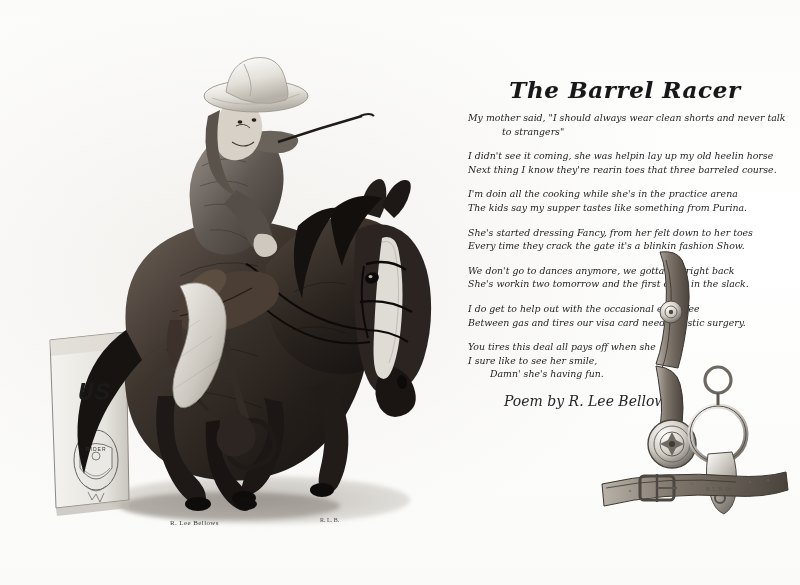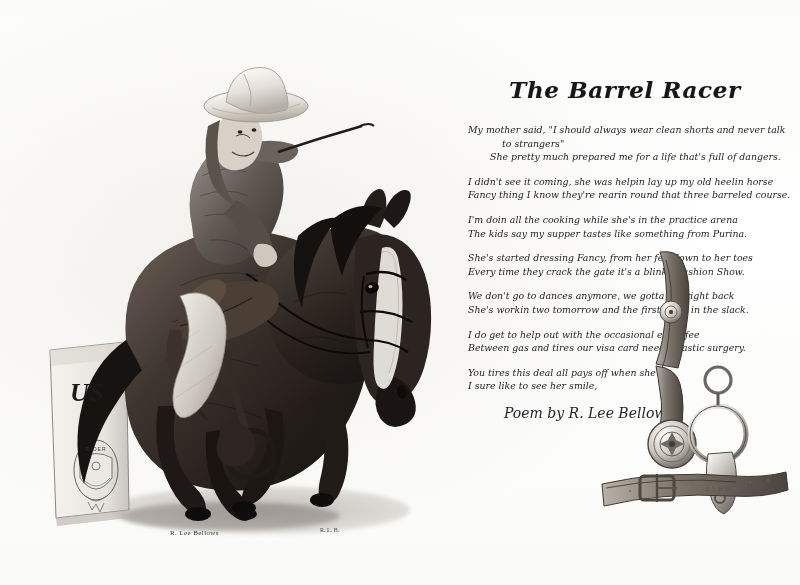--- a/index.html
+++ b/index.html
@@ -27,21 +27,21 @@
     background:
       radial-gradient(ellipse at 30% 45%, rgba(240,238,234,0.9) 0%, rgba(253,253,251,0) 60%),
       linear-gradient(180deg, #fbfbf9 0%, #ffffff 40%, #fafaf8 100%);
     pointer-events: none;
   }
 
   
   .artwork {
     position: absolute;
     left: 30px;
-    top: 40px;
+    top: 30px;
     width: 430px;
     height: 505px;
   }
   .art-svg { display: block; width: 100%; height: 100%; }
 
   .art-caption {
     position: absolute;
     left: 140px;
     top: 489px;
     font-family: "Liberation Serif", serif;
@@ -66,21 +66,21 @@
     top: 76px;
     width: 300px;
   }
   .poem-title {
     font-family: "DejaVu Serif", serif;
     font-style: italic;
     font-size: 23px;
     color: #17171a;
     text-align: center;
     letter-spacing: .6px;
-    margin: 0 0 20px 14px;
+    margin: 0 0 8px 14px;
     text-shadow: 0 0 1px rgba(0,0,0,.25);
   }
   .stanza {
     margin: 0 0 11px 0;
   }
   .line {
     font-family: "DejaVu Serif", serif;
     font-style: italic;
     font-size: 9.4px;
     line-height: 13.6px;
@@ -112,23 +112,23 @@
     left: 106px;
     top: 238px;
     font-size: 5.5px;
     font-family: "Liberation Serif", serif;
     color: #555;
   }
 
   
   .banner-letters {
     position: absolute;
-    left: 70px;
+    left: 78px;
     top: 378px;
-    font-family: Liberation Serif, serif;
+    font-family: Liberation Mono, monospace;
     font-size: 26px;
     font-style: italic;
     font-weight: bold;
     color: #1a1a1a;
     letter-spacing: 1px;
   }
   .crest-text {
     position: absolute;
     left: 86px;
     top: 446px;
@@ -332,27 +332,26 @@
 
   <div class="banner-letters">US</div>
   <div class="crest-text">RIDER</div>
 
   <div class="poem">
     <h1 class="poem-title">The Barrel Racer</h1>
 
     <div class="stanza">
       <div class="line">My mother said, "I should always wear clean shorts and never talk</div>
       <div class="line indent-2">to strangers"</div>
-      <div class="line indent-1">She pretty much prepared me for a life that's full of dangers.</div>
     </div>
 
 
     <div class="stanza">
       <div class="line">I didn't see it coming, she was helpin lay up my old heelin horse</div>
-      <div class="line">Fancy thing I know they're rearin round that three barreled course.</div>
+      <div class="line">Next thing I know they're rearin toes that three barreled course.</div>
     </div>
 
     <div class="stanza">
       <div class="line">I'm doin all the cooking while she's in the practice arena</div>
       <div class="line">The kids say my supper tastes like something from Purina.</div>
     </div>
 
     <div class="stanza">
       <div class="line">She's started dressing Fancy, from her felt down to her toes</div>
       <div class="line">Every time they crack the gate it's a blinkin fashion Show.</div>
@@ -364,20 +363,21 @@
     </div>
 
     <div class="stanza">
       <div class="line">I do get to help out with the occasional entry fee</div>
       <div class="line">Between gas and tires our visa card needs plastic surgery.</div>
     </div>
 
     <div class="stanza">
       <div class="line">You tires this deal all pays off when she</div>
       <div class="line">I sure like to see her smile,</div>
+      <div class="line indent-1">Damn' she's having fun.</div>
     </div>
 
     <div class="byline">Poem by R. Lee Bellows</div>
   </div>
 
   <div class="headstall">
     <svg class="hs-svg" viewBox="0 0 190 270">
       <defs>
         <linearGradient id="leatherG" x1="0" y1="0" x2="1" y2="0">
           <stop offset="0%" stop-color="#b9b2a8"></stop>

